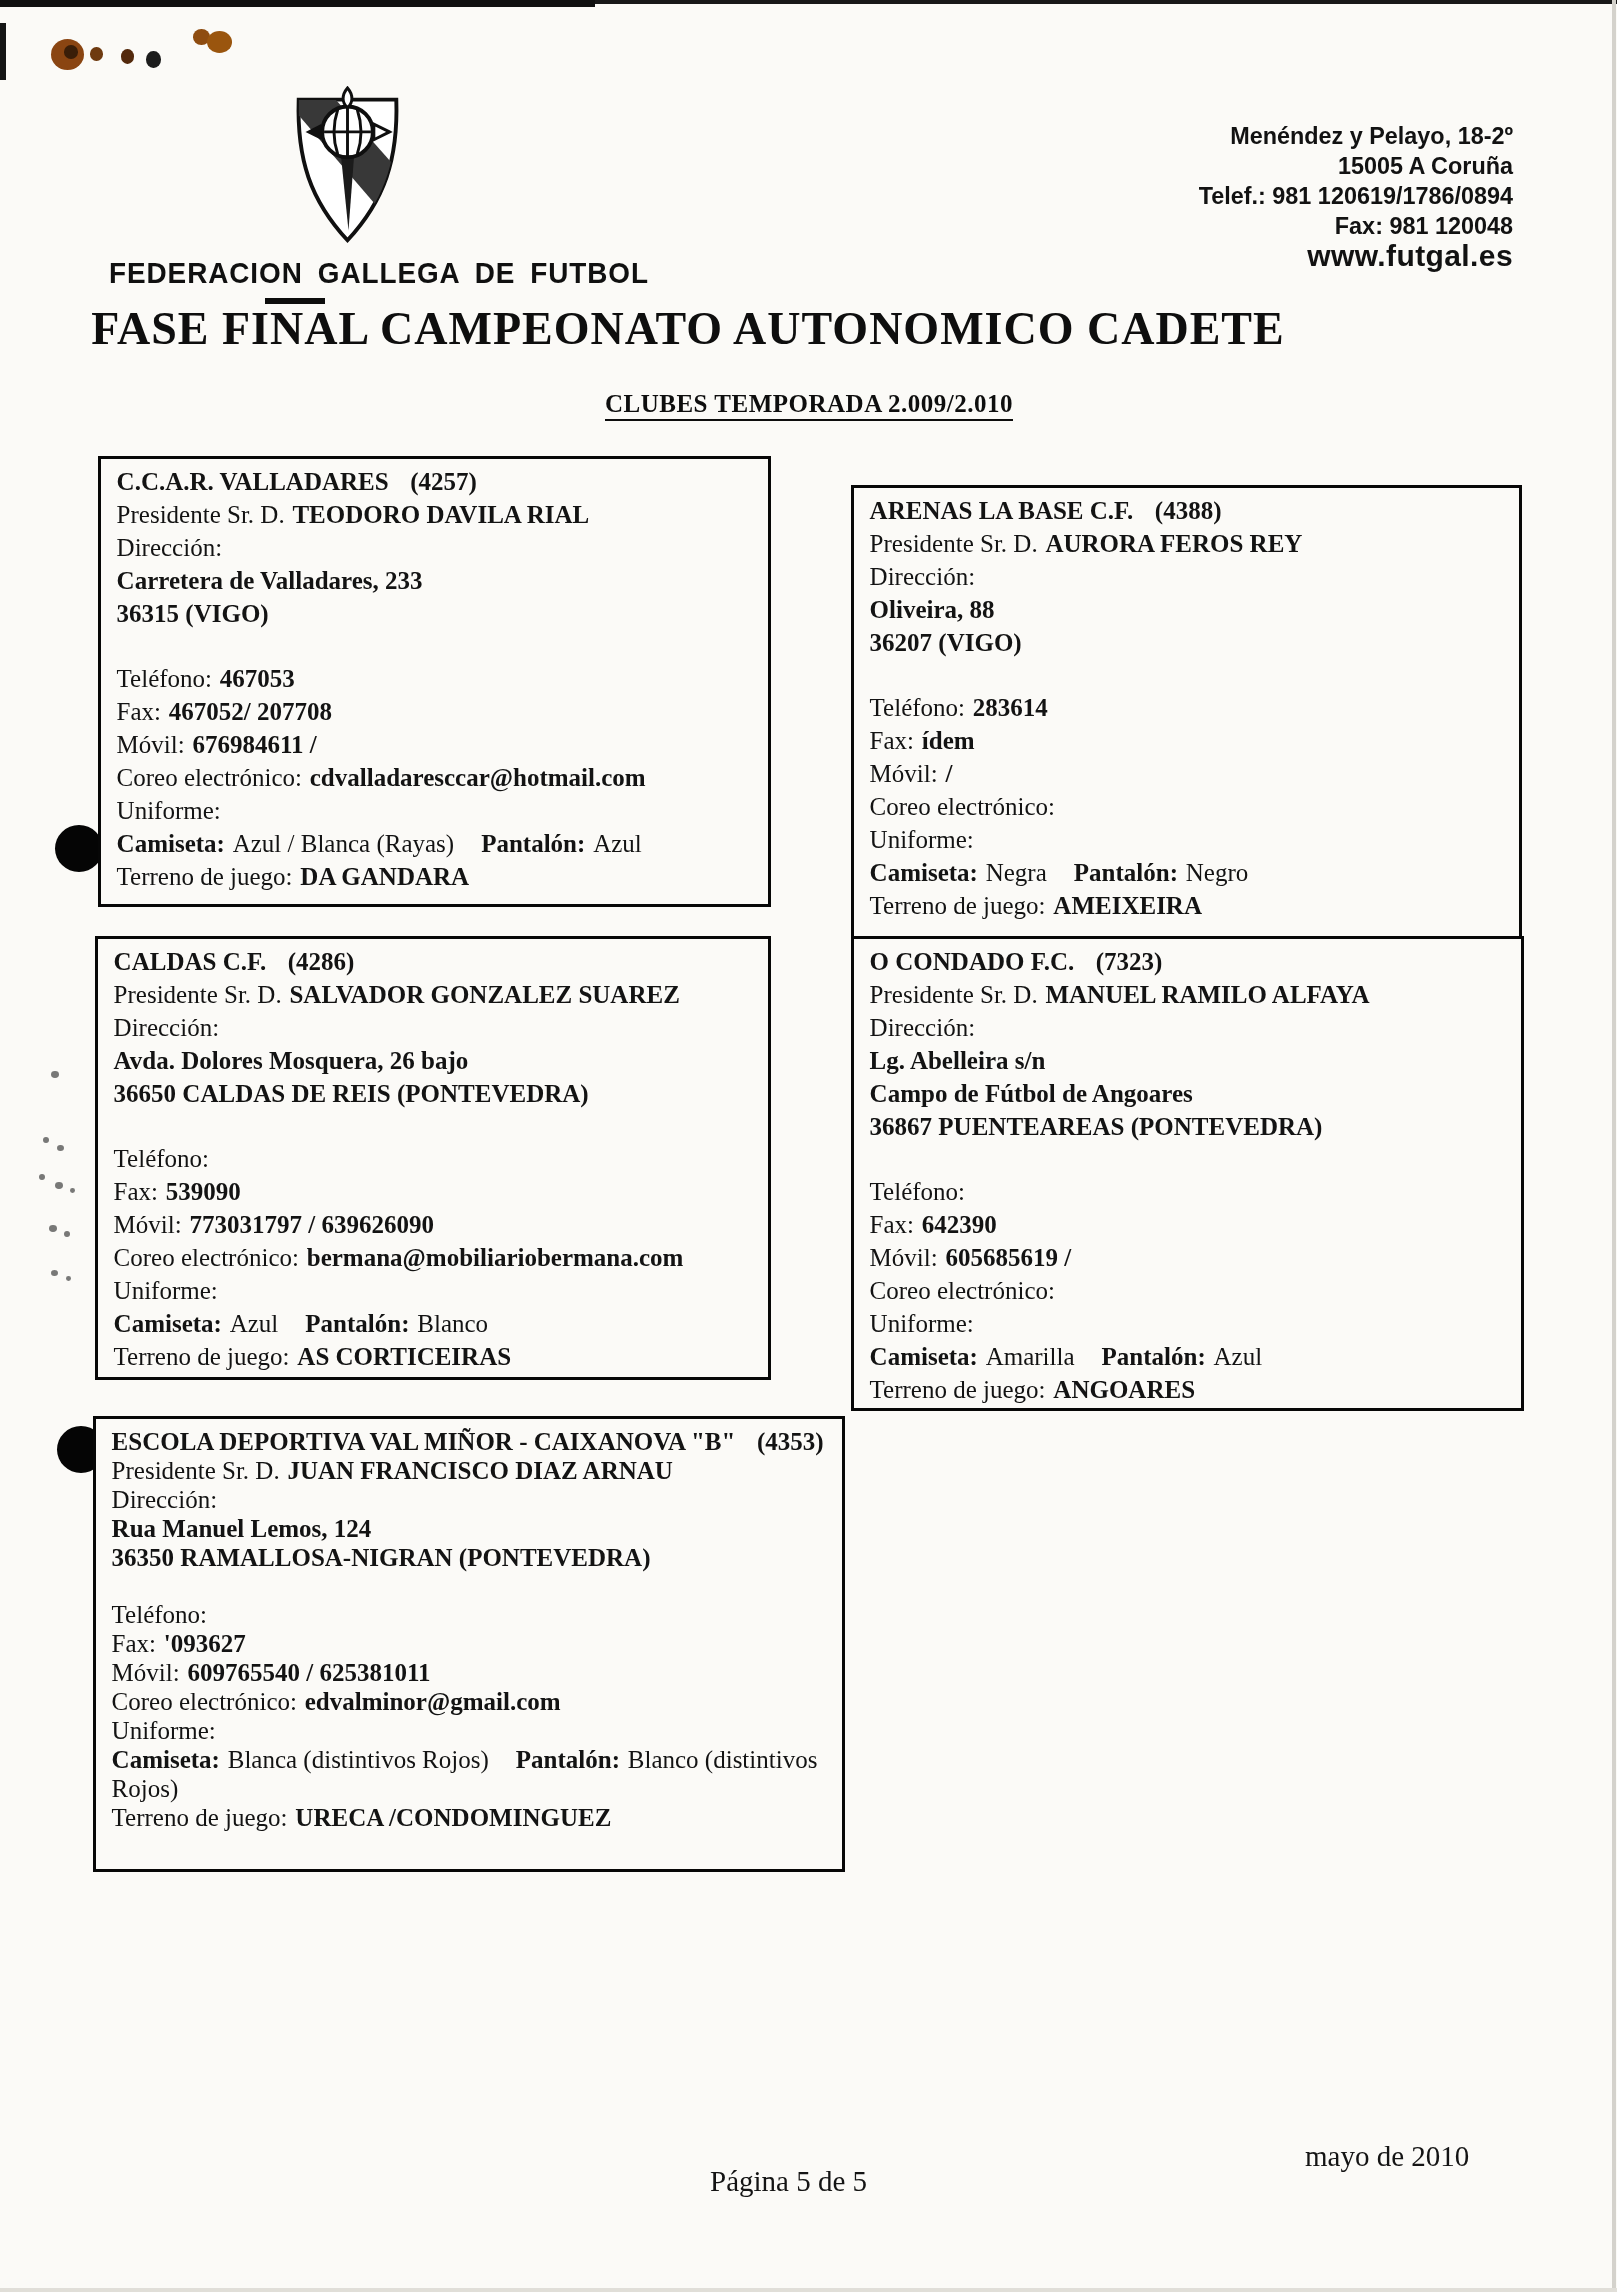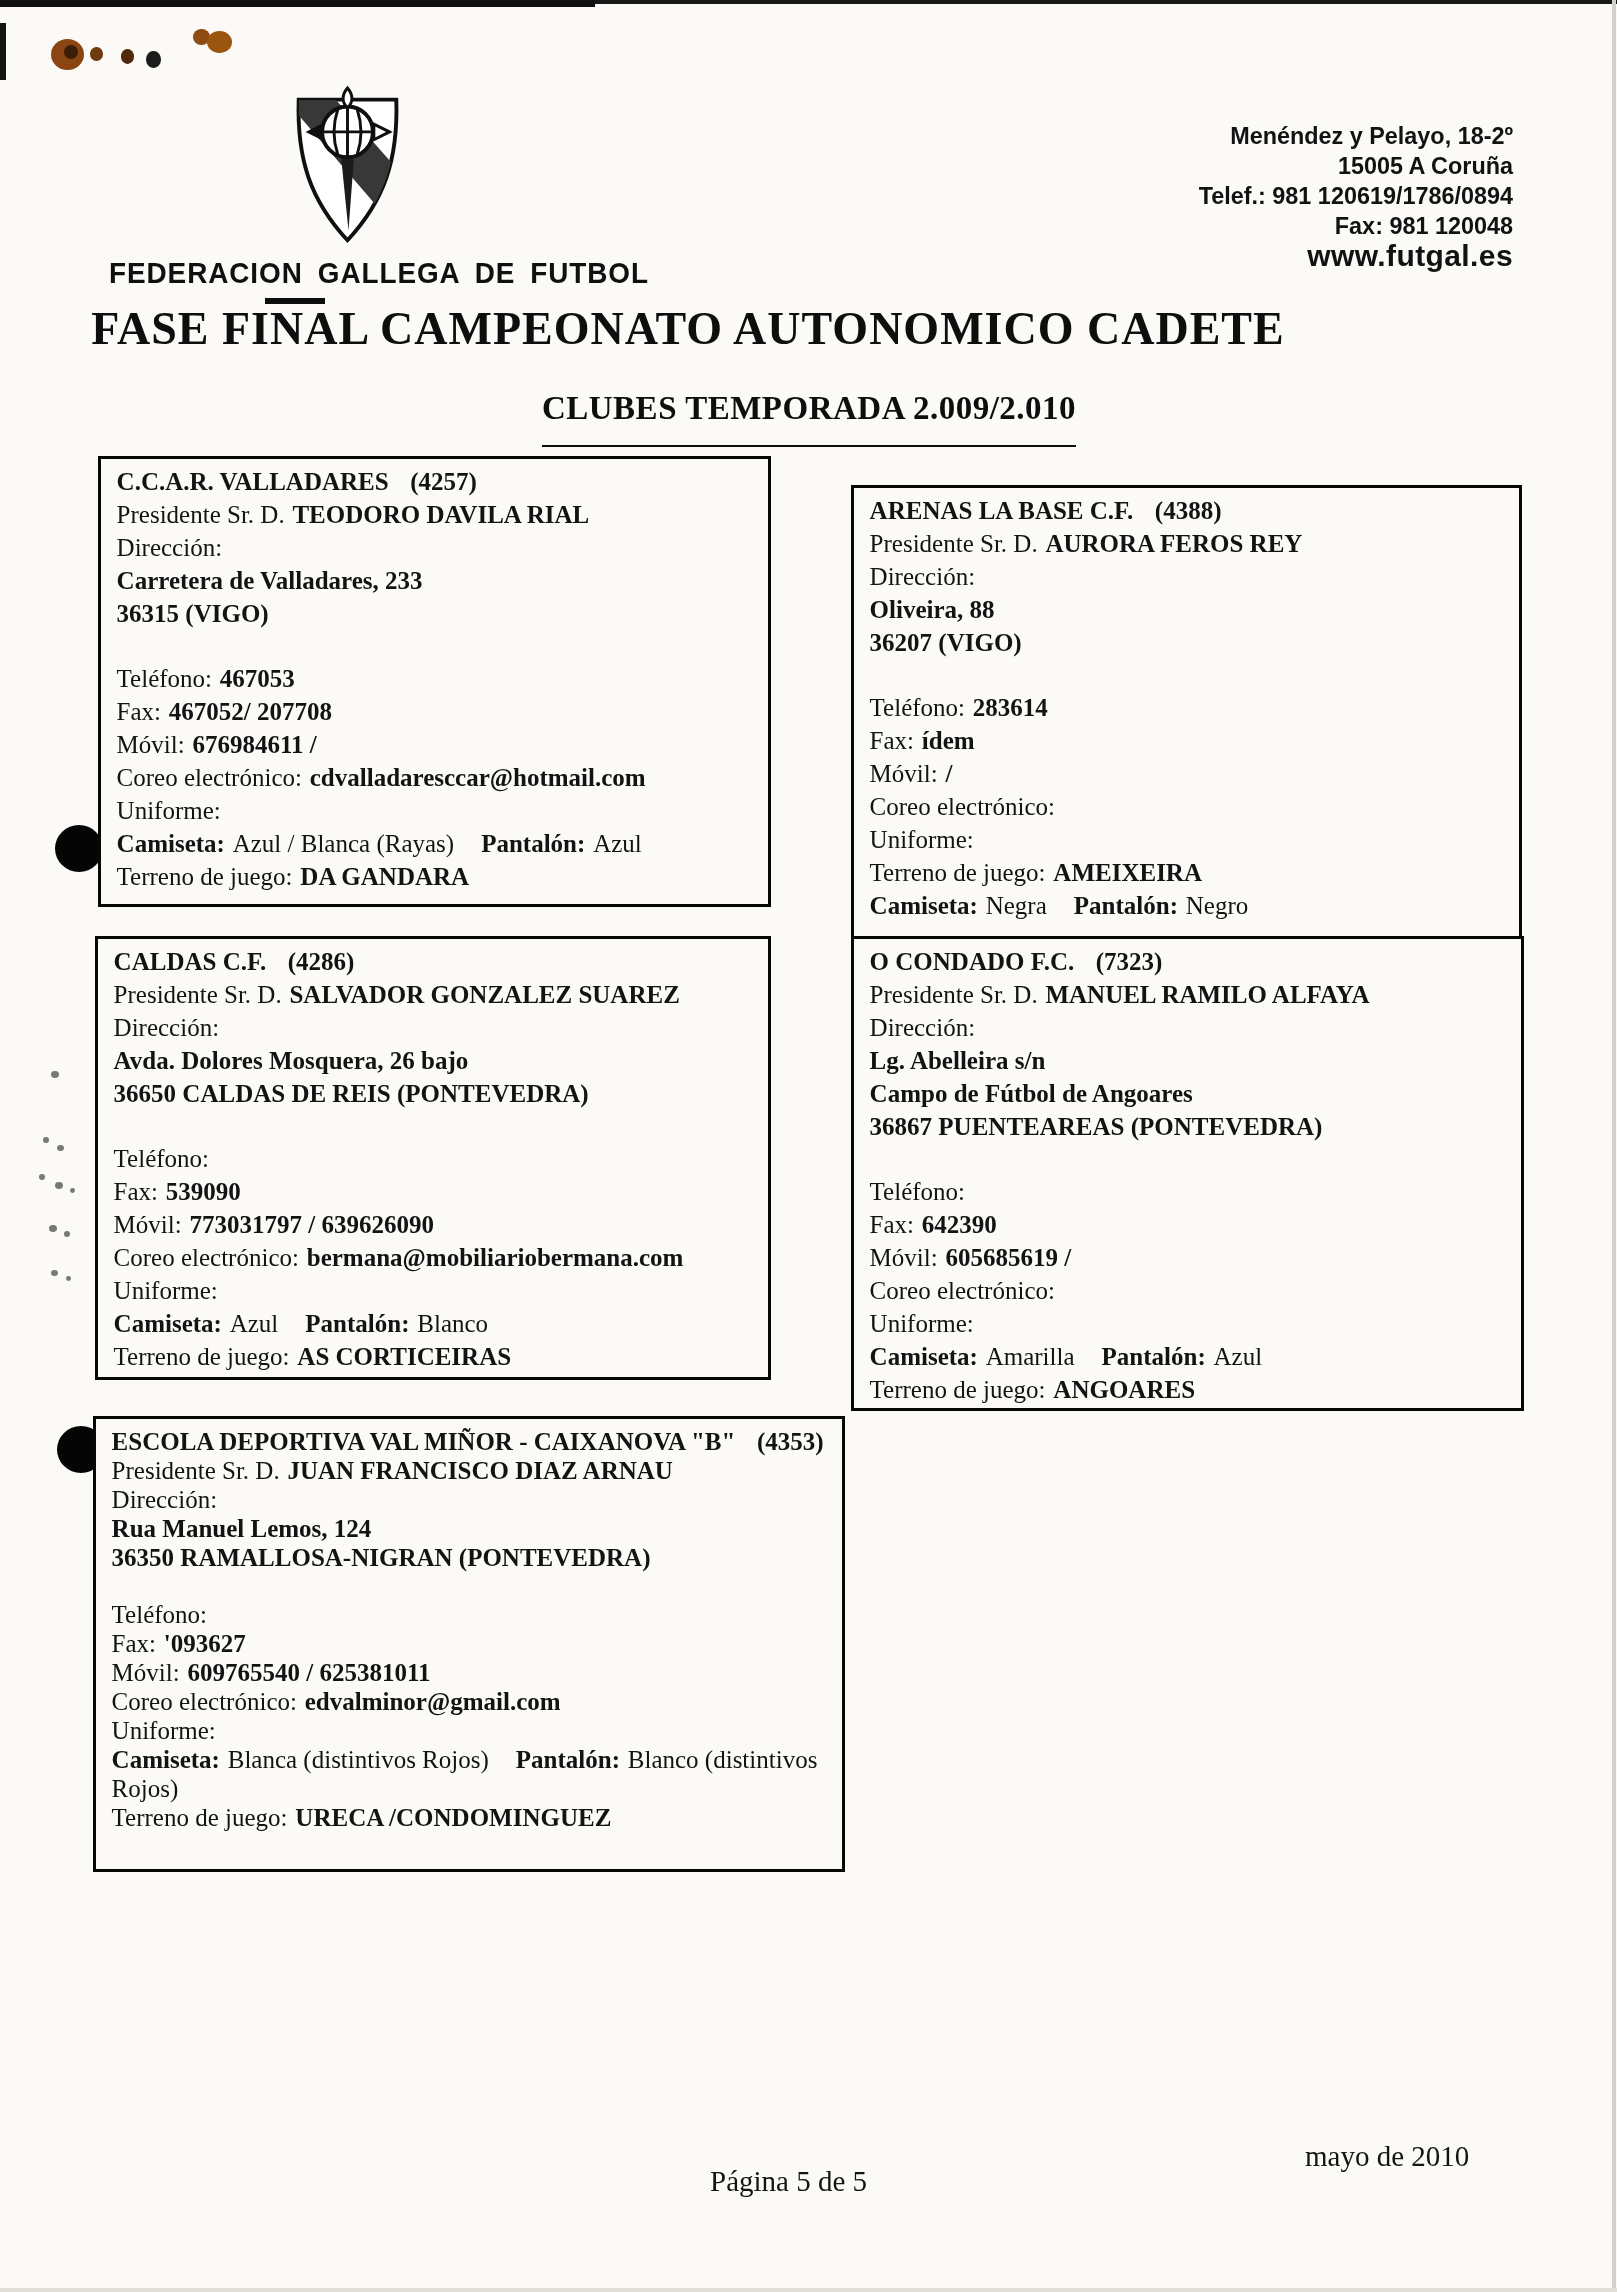--- a/index.html
+++ b/index.html
@@ -39,22 +39,22 @@
   }
   .contact .site{font-size:30px;letter-spacing:0.4px;}
 
   .doc-title{
     position:absolute;left:0;top:302px;width:1376px;text-align:center;
     font-weight:700;font-size:46px;letter-spacing:1px;color:#0e0e0e;
     white-space:nowrap;
   }
   .doc-subtitle-wrap{position:absolute;left:0;top:390px;width:1618px;text-align:center;}
   .doc-subtitle{
-    display:inline-block;font-weight:700;font-size:33px;letter-spacing:0.5px;
-    border-bottom:2.9px solid #0d0d0d;padding-bottom:18px;color:#0e0e0e;
+    display:inline-block;font-weight:700;font-size:25px;letter-spacing:0.5px;
+    border-bottom:2.9px solid #0d0d0d;padding-bottom:1px;color:#0e0e0e;
   }
 
   
   .club-box{
     position:absolute;border:3.9px solid #070707;background:#fbfaf7;
     box-sizing:border-box;padding:5.9px 11.7px 5.9px 15.6px;
     font-size:25px;line-height:33px;color:#131313;
   }
   .club-box.tight{line-height:29px;padding-top:7.8px;}
   .bd{font-weight:700;}
@@ -155,22 +155,22 @@
     <div><span class="bd">ARENAS LA BASE C.F.</span><span class="bd code">(4388)</span></div>
     <div><span>Presidente Sr. D.</span><span class="bd vs">AURORA FEROS REY</span></div>
     <div>Dirección:</div>
     <div class="bd">Oliveira, 88</div>
     <div class="bd">36207   (VIGO)</div>
     <div class="gap"><span>Teléfono:</span><span class="bd vs">283614</span></div>
     <div><span>Fax:</span><span class="bd vs">ídem</span></div>
     <div><span>Móvil:</span><span class="bd vs">/</span></div>
     <div><span>Coreo electrónico:</span><span class="bd vs"></span></div>
     <div>Uniforme:</div>
+    <div><span class="bd">Camiseta:</span><span class="vs">Negra</span><span class="bd pant">Pantalón:</span><span class="vs">Negro</span></div>
     <div><span>Terreno de juego:</span><span class="bd vs">AMEIXEIRA</span></div>
-    <div><span class="bd">Camiseta:</span><span class="vs">Negra</span><span class="bd pant">Pantalón:</span><span class="vs">Negro</span></div>
   </div>
 
   <div class="club-box" style="left:95px;top:936px;width:676px;height:444px;">
     <div><span class="bd">CALDAS C.F.</span><span class="bd code">(4286)</span></div>
     <div><span>Presidente Sr. D.</span><span class="bd vs">SALVADOR GONZALEZ SUAREZ</span></div>
     <div>Dirección:</div>
     <div class="bd">Avda. Dolores Mosquera, 26 bajo</div>
     <div class="bd">36650  CALDAS DE REIS (PONTEVEDRA)</div>
     <div class="gap"><span>Teléfono:</span><span class="bd vs"></span></div>
     <div><span>Fax:</span><span class="bd vs">539090</span></div>

